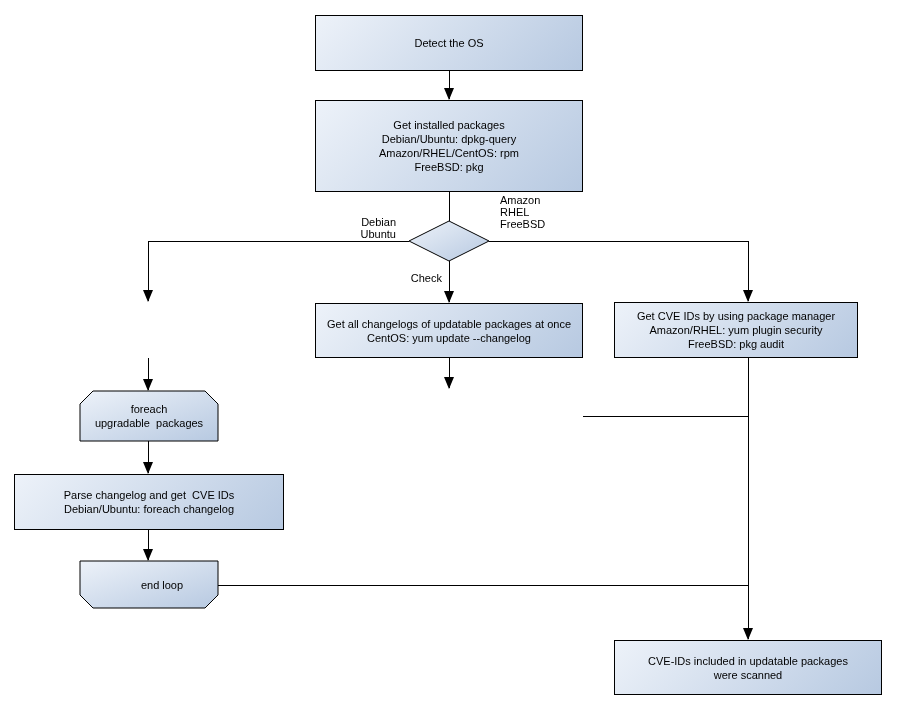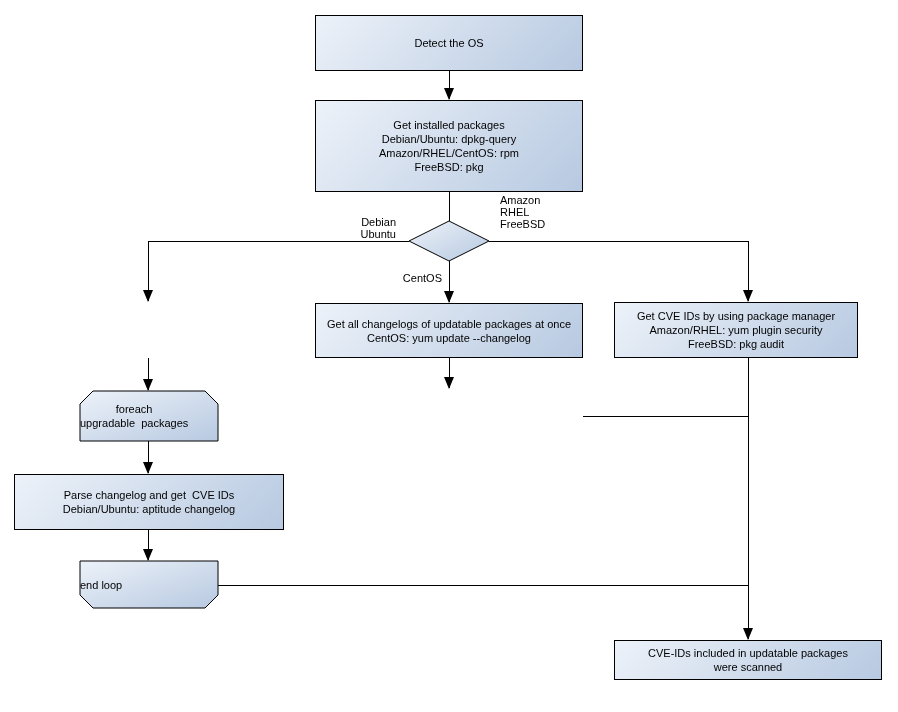--- a/index.html
+++ b/index.html
@@ -21,21 +21,21 @@
   #wires{position:absolute;left:0;top:0;width:898px;height:712px;}
   .node{
     position:absolute;
     background:linear-gradient(135deg,var(--fill-light) 0%,var(--fill-dark) 100%);
     border:1px solid var(--border);
     box-sizing:border-box;
     display:flex;align-items:center;justify-content:center;
   }
   .overlay{
     position:absolute;
-    display:flex;align-items:center;justify-content:flex-start;
+    display:flex;align-items:center;justify-content:center;
     box-sizing:border-box;
     background:transparent;border:none;
   }
   .txt{
     white-space:pre-wrap;
     text-align:center;
     font-size:11px;
     line-height:14px;
   }
   .edge-label{
@@ -92,49 +92,49 @@
 FreeBSD: pkg</div>
   </div>
 
   <div class="node" style="left:315px;top:15px;width:268px;height:56px">
     <div class="txt">Detect the OS</div>
   </div>
 
 
   <div class="node" style="left:14px;top:474px;width:270px;height:56px">
     <div class="txt">Parse changelog and get  CVE IDs
-Debian/Ubuntu: aptitude changelog</div>
+Debian/Ubuntu: foreach changelog</div>
   </div>
 
   <div class="node" style="left:315px;top:303px;width:268px;height:55px">
     <div class="txt">Get all changelogs of updatable packages at once
 CentOS: yum update --changelog</div>
   </div>
 
 
   <div class="node" style="left:614px;top:302px;width:244px;height:56px">
     <div class="txt">Get CVE IDs by using package manager
 Amazon/RHEL: yum plugin security
 FreeBSD: pkg audit</div>
   </div>
 
-  <div class="node" style="left:614px;top:640px;width:268px;height:40px">
+  <div class="node" style="left:614px;top:640px;width:268px;height:55px">
     <div class="txt">CVE-IDs included in updatable packages
 were scanned</div>
   </div>
 
   <div class="overlay" style="left:80px;top:391px;width:138px;height:50px">
     <div class="txt">foreach
 upgradable  packages</div>
   </div>
 
   <div class="overlay" style="left:80px;top:561px;width:164px;height:47px">
     <div class="txt">end loop</div>
   </div>
 
   <div class="edge-label align-right" style="left:318px;top:216px;width:78px">Debian
 Ubuntu</div>
   <div class="edge-label align-left" style="left:500px;top:194px;width:80px">Amazon
 RHEL
 FreeBSD</div>
-  <div class="edge-label align-right" style="left:378px;top:272px;width:64px">CentOS</div>
+  <div class="edge-label align-right" style="left:378px;top:272px;width:64px">Check</div>
 
 </div>
 
 </body></html>

